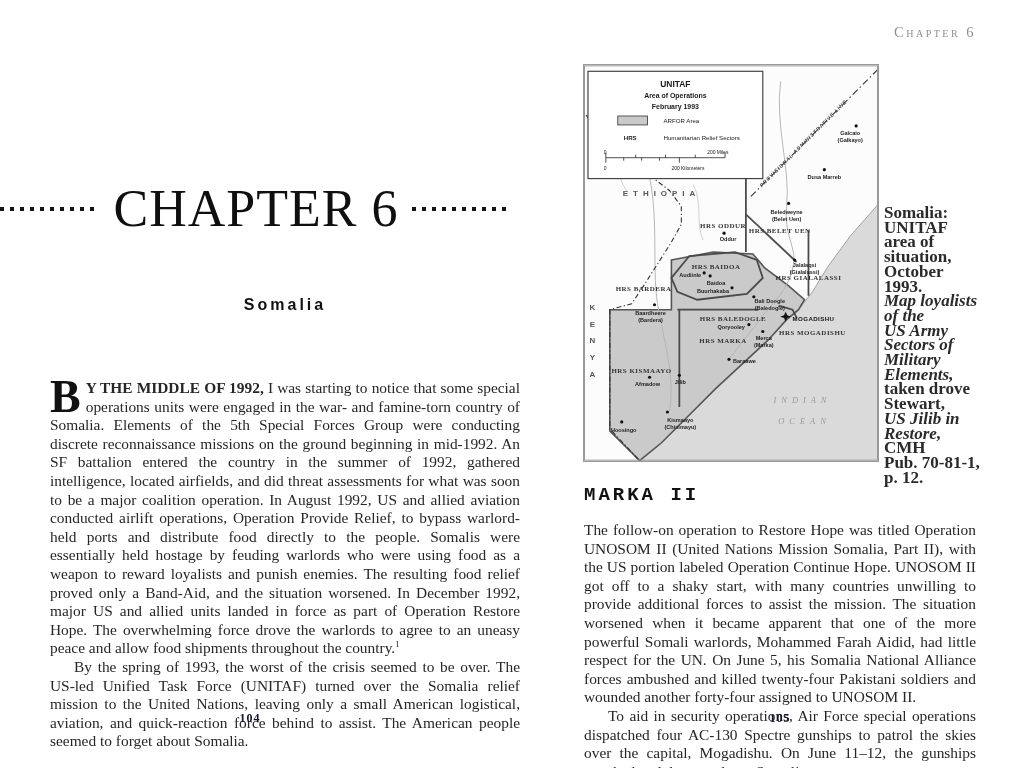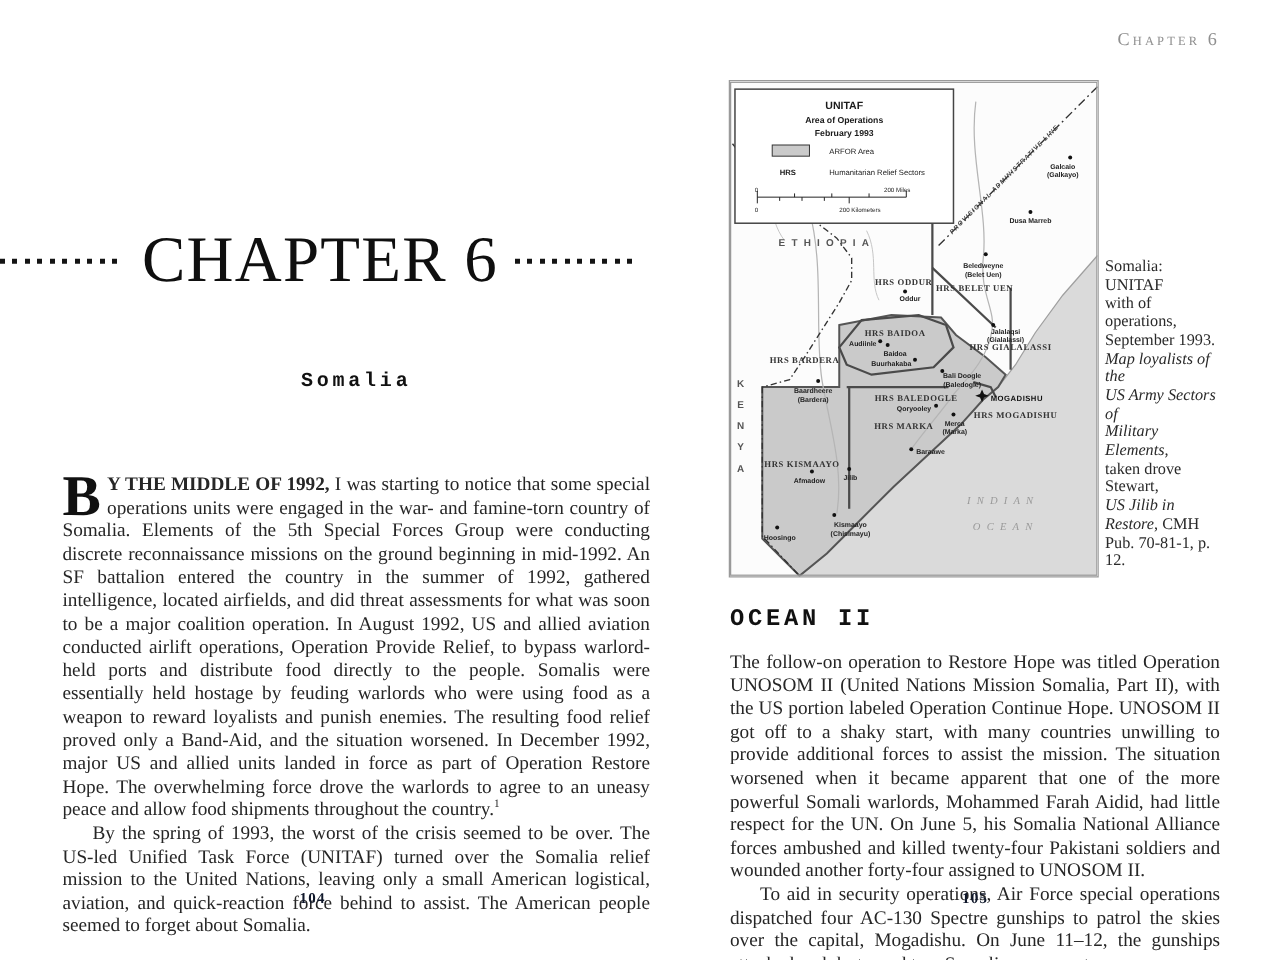--- a/index.html
+++ b/index.html
@@ -10,21 +10,21 @@
   }
 
   
   .chapter-heading { position:absolute; top:183px; left:0; width:512px; display:flex; align-items:center; }
   .leader { flex:1; height:4px;
     background-image:repeating-linear-gradient(to right,#141414 0 4px,transparent 4px 10px); }
   .chapter-title { margin:0 14px; font-size:52px; font-weight:500; letter-spacing:1px;
     color:#0f0f0f; line-height:1; white-space:nowrap; font-family:"Liberation Serif", serif; }
 
   .subtitle { position:absolute; top:296px; left:50px; width:470px; margin:0;
-    text-align:center; font-family:Liberation Mono, monospace; font-weight:700;
+    text-align:center; font-family:Liberation Sans, sans-serif; font-weight:700;
     font-size:16px; letter-spacing:3px; color:#111; }
 
   .body-left { position:absolute; top:379px; left:50px; width:470px;
     font-size:15.4px; line-height:18.6px; text-align:justify; }
   .body-left p, .body-right p { margin:0; }
   .dropcap { float:left; font-size:46px; line-height:36px; font-weight:700;
     padding-right:5px; color:#111; }
   .lead { font-weight:700; }
   .indent { text-indent:24px; }
   sup.fn { font-size:9px; line-height:0; vertical-align:super; }
@@ -35,21 +35,21 @@
 
   
   .running-head { position:absolute; top:24px; left:584px; width:392px; text-align:right;
     font-variant:small-caps; letter-spacing:2.5px; font-size:14.5px; color:#8f8f8f; }
 
   .map-figure { position:absolute; top:64px; left:583px; width:296px; height:398px; margin:0;
     border:1px solid #9a9a9a; box-sizing:border-box; background:#fdfdfd; }
   .map-figure svg { display:block; width:100%; height:100%; }
 
   .map-caption { position:absolute; top:206px; left:884px; width:96px;
-    font-size:13px; line-height:14.7px; color:#2a2a2a; }
+    font-size:17px; line-height:14.7px; color:#2a2a2a;font-weight:bold; }
   .map-caption .it { font-style:italic; }
 
   .section-heading { position:absolute; top:484px; left:584px; margin:0;
     font-family:"Liberation Mono", monospace; font-size:19px; font-weight:700;
     letter-spacing:3px; color:#111; }
 
   .body-right { position:absolute; top:521px; left:584px; width:392px;
     font-size:15.4px; line-height:18.6px; text-align:justify; }
 
   
@@ -224,32 +224,32 @@
         <text class="m-leg-s" x="20" y="105">0</text>
         <text class="m-leg-s" x="88" y="105">200 Kilometers</text>
       </g>
 
       <rect x="0.5" y="0.5" width="295" height="397" fill="none" stroke="#999" stroke-width="1"></rect>
     </svg>
   </figure>
 
   <aside class="map-caption">
     <div>Somalia: UNITAF</div>
-    <div>with of operations,</div>
-    <div>September 1993.</div>
+    <div>area of situation,</div>
+    <div>October 1993.</div>
     <div class="it">Map loyalists of the</div>
     <div class="it">US Army Sectors of</div>
     <div class="it">Military Elements,</div>
     <div>taken drove Stewart,</div>
     <div class="it">US Jilib in</div>
     <div><span class="it">Restore,</span><span> CMH</span></div>
     <div>Pub. 70-81-1, p. 12.</div>
   </aside>
 
-  <h2 class="section-heading">OCEAN II</h2>
+  <h2 class="section-heading">MARKA II</h2>
 
   <div class="body-right">
     <p>The follow-on operation to Restore Hope was titled Operation UNOSOM II (United Nations Mission Somalia, Part II), with the US portion labeled Operation Continue Hope. UNOSOM II got off to a shaky start, with many countries unwilling to provide additional forces to assist the mission. The situation worsened when it became apparent that one of the more powerful Somali warlords, Mohammed Farah Aidid, had little respect for the UN. On June 5, his Somalia National Alliance forces ambushed and killed twenty-four Pakistani soldiers and wounded another forty-four assigned to UNOSOM II.</p>
     <p class="indent">To aid in security operations, Air Force special operations dispatched four AC-130 Spectre gunships to patrol the skies over the capital, Mogadishu. On June 11–12, the gunships attacked and destroyed two Somali weapons storage</p>
   </div>
 
   <div class="page-num pn-right">105</div>
 </section>
 
 </body></html>

